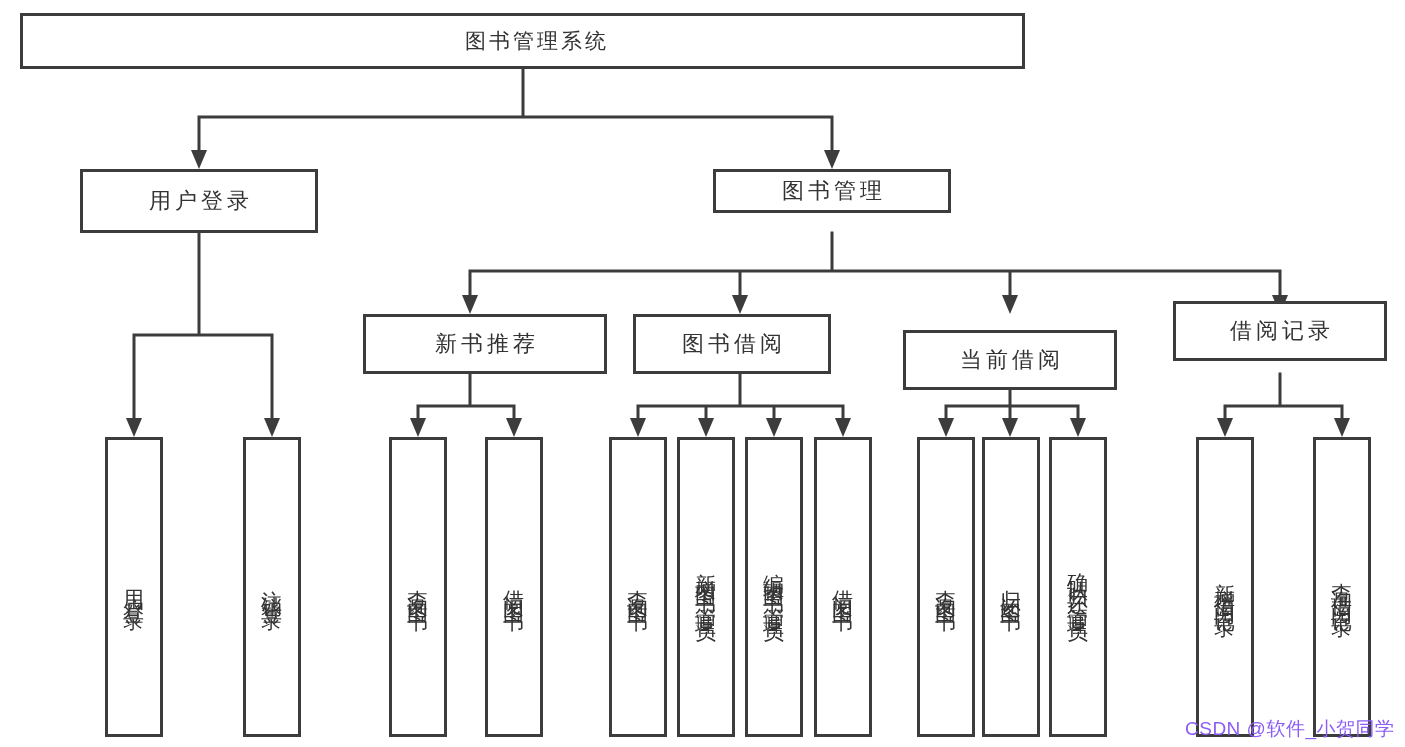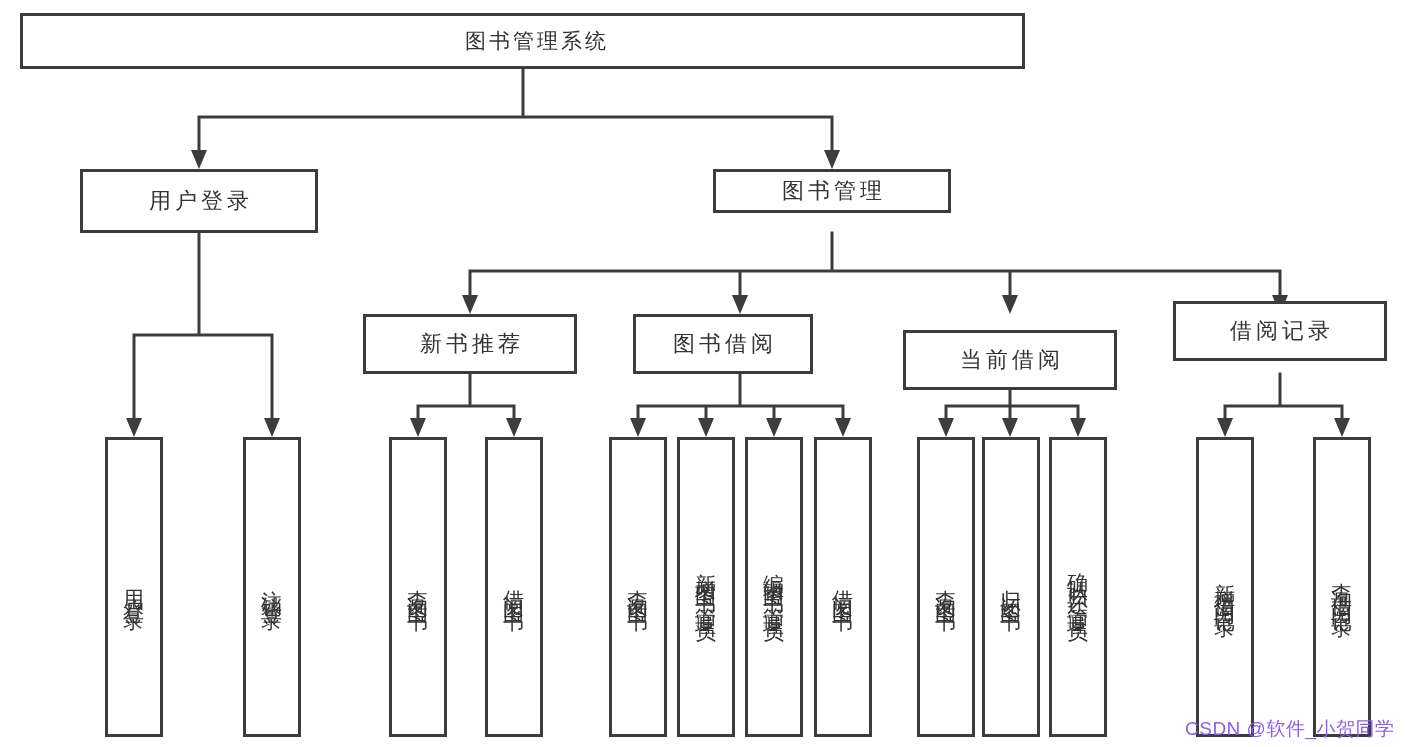--- a/index.html
+++ b/index.html
@@ -86,22 +86,22 @@
       <polygon points="1217,418 1233,418 1225,437"></polygon>
       <polygon points="1334,418 1350,418 1342,437"></polygon>
     </g>
   </svg>
 
   <div class="box h root-box" style="left:20px; top:13px; width:1005px; height:56px;padding-left:25px;">图书管理系统</div>
 
   <div class="box h" style="left:80px; top:169px; width:238px; height:64px;">用户登录</div>
   <div class="box h" style="left:713px; top:169px; width:238px; height:44px;">图书管理</div>
 
-  <div class="box h" style="left:363px; top:314px; width:214px; height:60px;">新书推荐</div>
-  <div class="box h" style="left:633px; top:314px; width:180px; height:60px;">图书借阅</div>
+  <div class="box h" style="left:363px; top:314px; width:244px; height:60px;">新书推荐</div>
+  <div class="box h" style="left:633px; top:314px; width:198px; height:60px;">图书借阅</div>
   <div class="box h" style="left:903px; top:330px; width:214px; height:60px;">当前借阅</div>
   <div class="box h" style="left:1173px; top:301px; width:214px; height:60px;">借阅记录</div>
 
   <div class="box v" style="left:105px; top:437px; width:58px; height:300px;">用户登录</div>
   <div class="box v" style="left:243px; top:437px; width:58px; height:300px;">注销登录</div>
 
   <div class="box v" style="left:389px; top:437px; width:58px; height:300px;">查询图书</div>
   <div class="box v" style="left:485px; top:437px; width:58px; height:300px;">借阅图书</div>
 
   <div class="box v" style="left:609px; top:437px; width:58px; height:300px;">查询图书</div>

